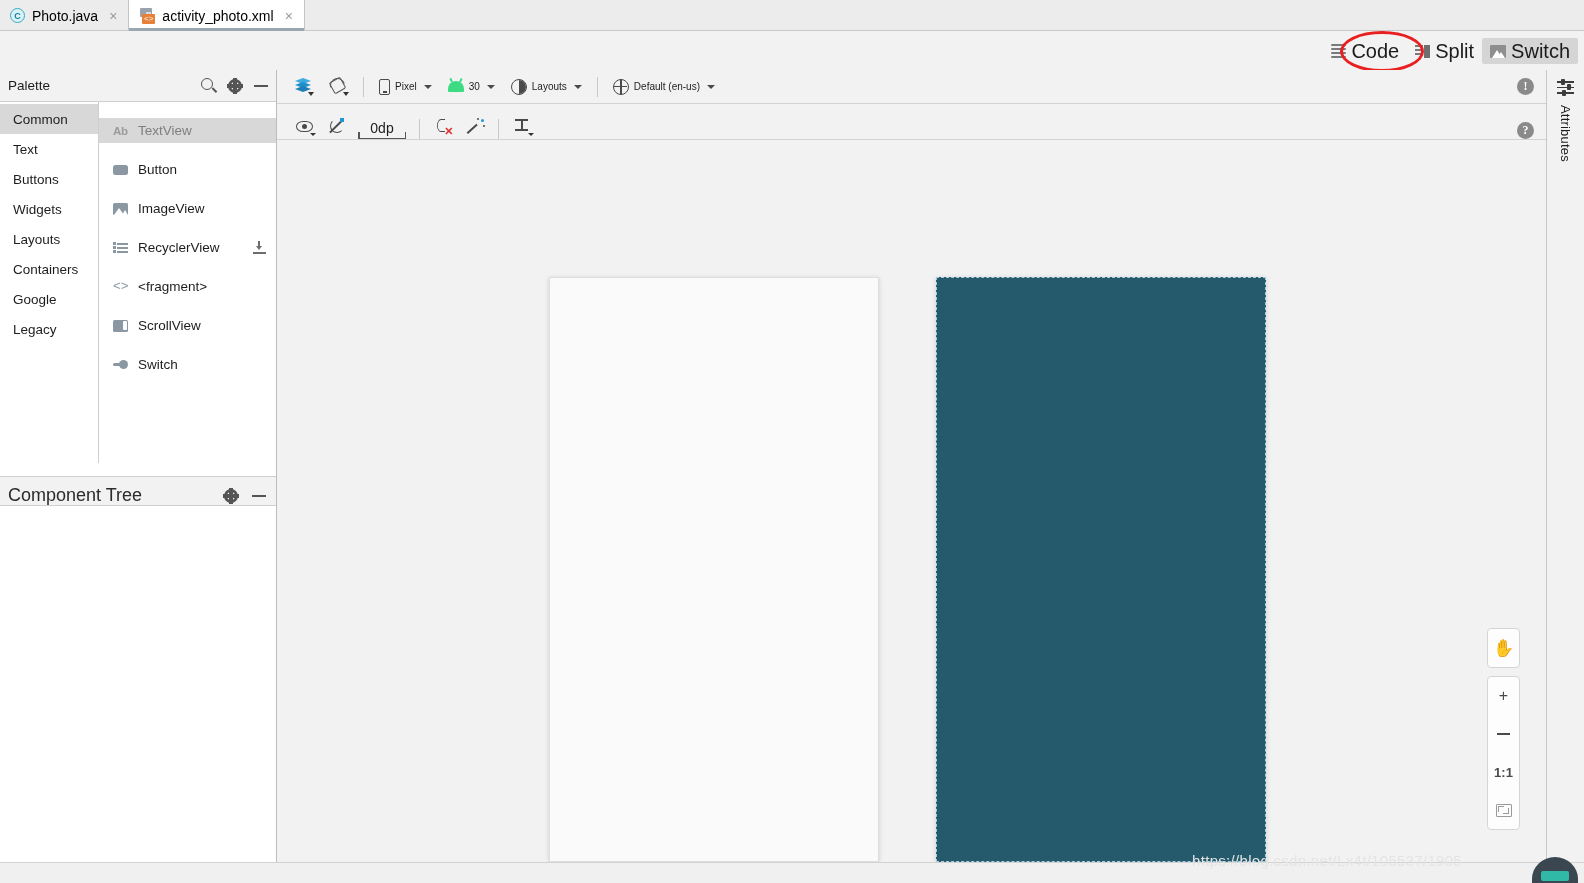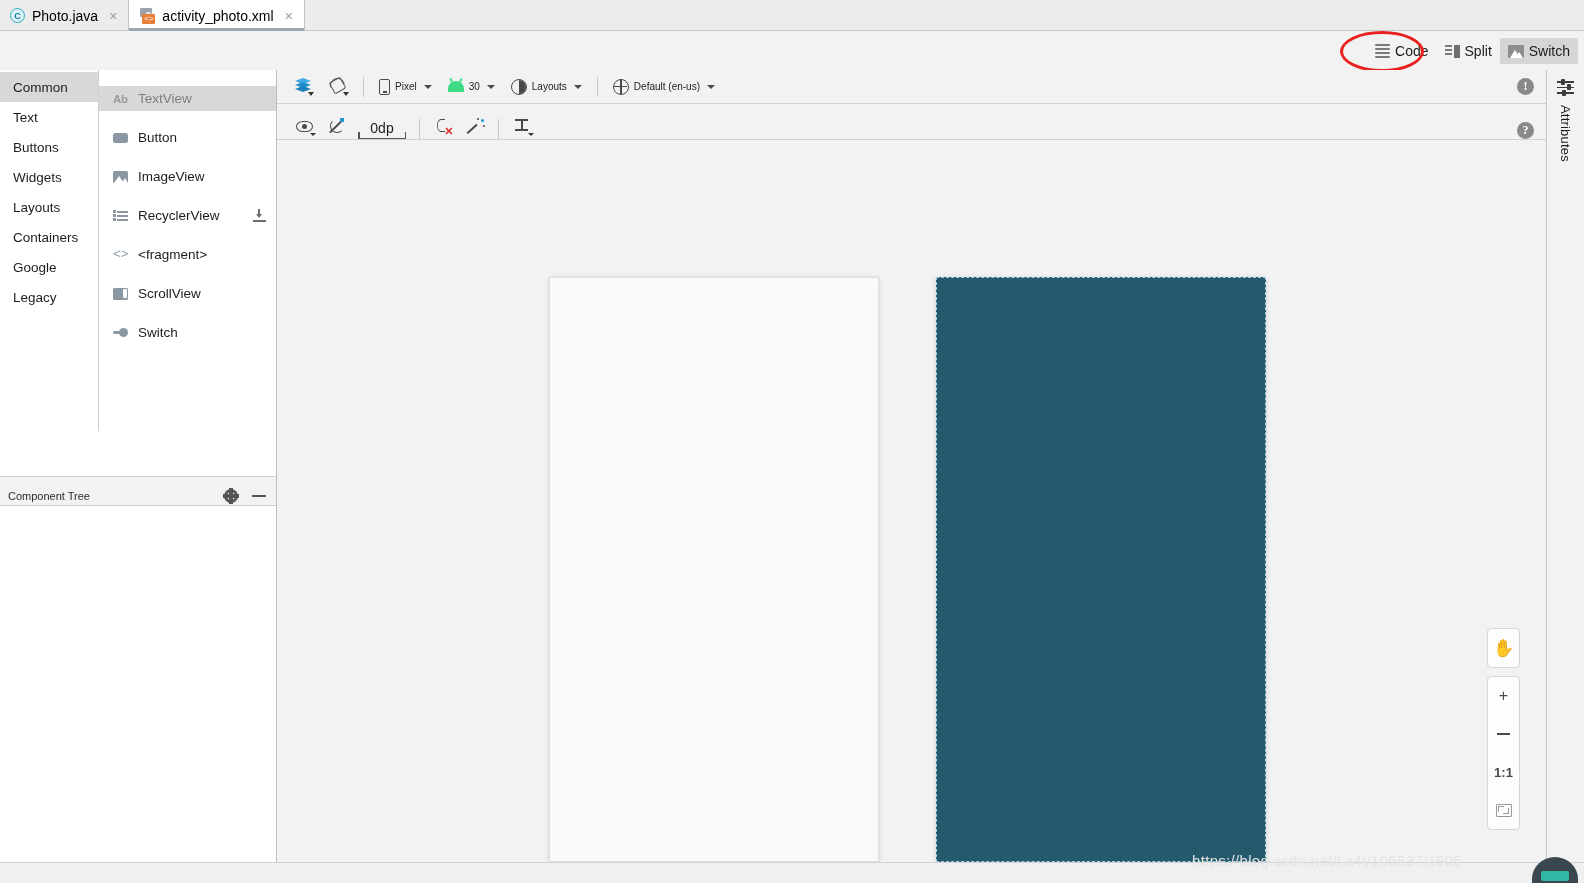--- a/index.html
+++ b/index.html
@@ -65,21 +65,21 @@
   }
 
   
   .mode-toggle {
     position: absolute; right: 6px; top: 38px;
     display: flex; align-items: center; height: 26px;
   }
   .mode-btn {
     display: flex; align-items: center; gap: 5px;
     height: 26px; padding: 0 8px;
-    font-size: 14px; color: #1b1b1b;
+    font-size: 20px; color: #1b1b1b;
     border-radius: 2px;
   }
   .mode-btn.selected { background: #d5d5d5; }
   .ic-lines { display: inline-flex; flex-direction: column; gap: 2px; width: 15px; }
   .ic-lines i { display: block; height: 2px; background: #7a7a7a; border-radius: 1px; }
   .ic-split { display: inline-flex; gap: 1.5px; align-items: stretch; width: 15px; height: 13px; }
   .ic-split .l { flex: 1; display: flex; flex-direction: column; gap: 2px; }
   .ic-split .l i { height: 2px; background: #7a7a7a; }
   .ic-split .r { width: 6px; background: #6f6f6f; }
   .ic-design {
@@ -213,21 +213,21 @@
   }
   .g-switch::after {
     content: ""; position: absolute; right: 1px; top: 0; width: 9px; height: 9px;
     background: #8b98a3; border-radius: 50%;
   }
 
   .ctree-head {
     position: absolute; left: 0; top: 406px; width: 276px; height: 30px;
     background: #f2f2f2; border-top: 1px solid #cfcfcf; border-bottom: 1px solid #cfcfcf;
     display: flex; align-items: center; padding: 9px 10px 0 8px;
-    font-size: 11px;
+    font-size: 18px;
   }
   .ctree-head .title { flex: 1; }
   .ctree-head .acts { display: flex; align-items: center; gap: 14px; }
   .ctree-body { position: absolute; left: 0; top: 436px; width: 276px; bottom: 0; background: #ffffff; }
   .tree-node {
     display: flex; align-items: center; gap: 8px;
     height: 26px; padding-left: 10px; font-size: 14px; color: #1d1d1d;
   }
   .ic-constraint {
     width: 15px; height: 14px; position: relative; display: inline-block;
@@ -554,20 +554,28 @@
     </div>
     <div class="mode-btn selected">
       <span class="ic-design"></span>
       <span>Switch</span>
     </div>
   </div>
   <div class="annot-ellipse"></div>
 
   <div class="left-panel">
 
+    <div class="panel-head">
+      <span class="title">Palette</span>
+      <span class="acts">
+        <span class="ic-search"></span>
+        <span class="ic-gear"></span>
+        <span class="ic-minus"></span>
+      </span>
+    </div>
 
     <div class="palette-body">
       <div class="palette-cats">
         <div class="cat selected">
             <span>Common</span>
           </div>
         <div class="cat">
             <span>Text</span>
           </div>
         <div class="cat">

